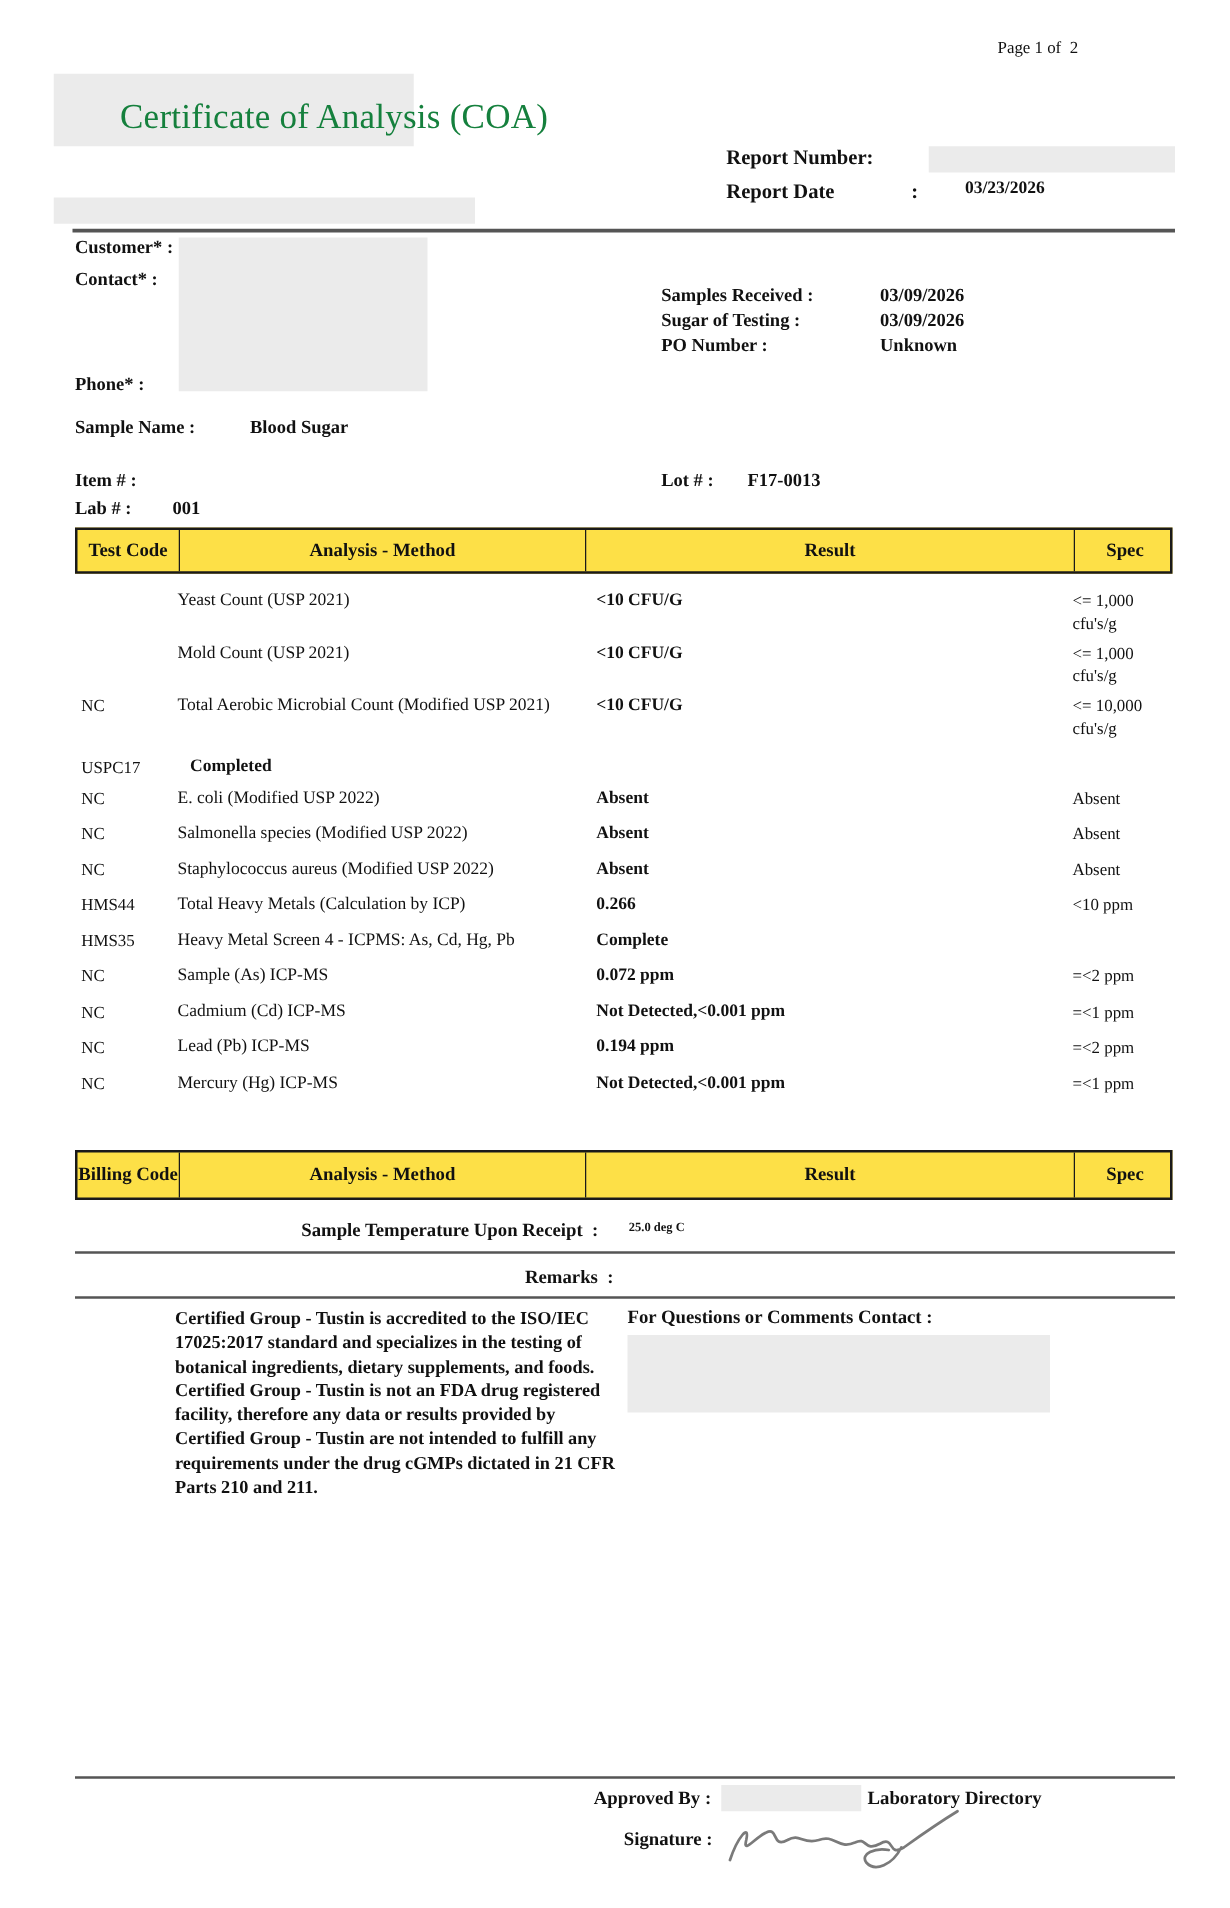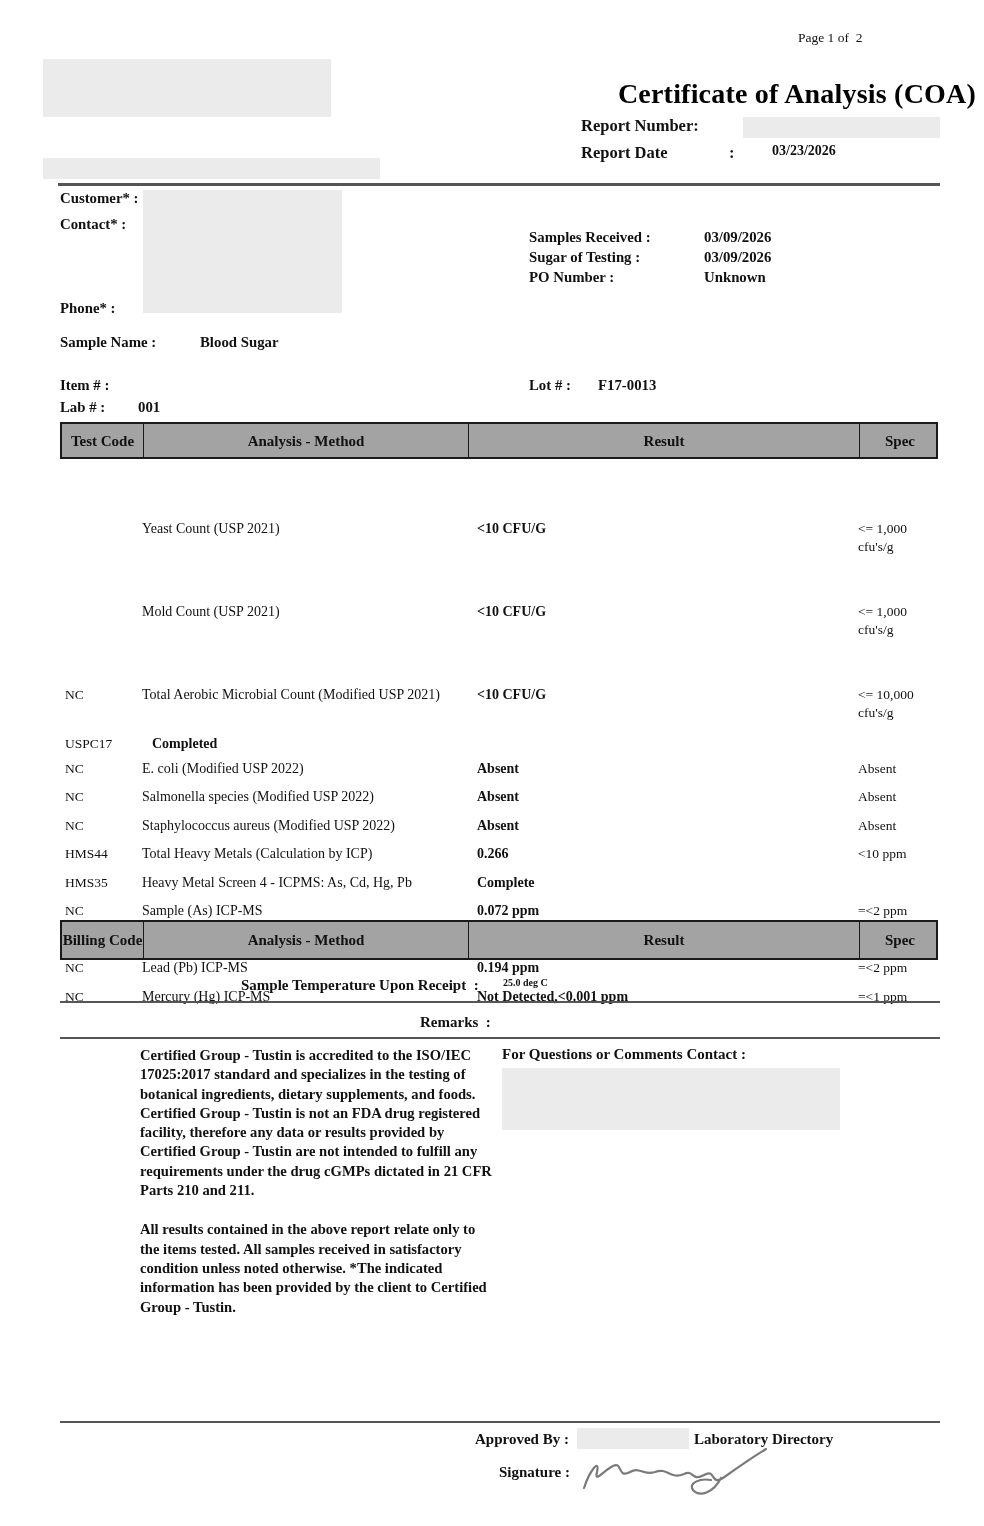--- a/index.html
+++ b/index.html
@@ -12,22 +12,22 @@
     overflow:hidden;
   }
   .abs{position:absolute;}
   .b{font-weight:bold;}
   .redact{background:#ebebeb;}
   .rule{background:#555555;height:3px;}
   .rule.thin{height:2px;}
 
   .page-label{top:30px;left:798px;font-size:13.5px;white-space:pre;}
   .logo-box{left:43px;top:59px;width:288px;height:58px;}
-  .doc-title{left:96px;top:78px;width:880px;text-align:right;
-             font-size:28px;font-weight:bold;color:#000000;letter-spacing:.2px;}
+  .doc-title{left:96px;top:78px;width:880px;text-align:left;
+             font-size:28px;font-weight:normal;color:#15803d;letter-spacing:.2px;}
   .rn-label{left:581px;top:116px;font-size:16.5px;}
   .rn-box{left:743px;top:117px;width:197px;height:21px;}
   .rd-label{left:581px;top:143px;font-size:16.5px;}
   .rd-colon{left:729px;top:143px;font-size:16.5px;}
   .rd-value{left:772px;top:143px;font-size:14px;}
   .rule1{left:58px;top:183px;width:882px;}
 
   .lbl{font-size:14.8px;font-weight:bold;}
   .cust-label{left:60px;top:190px;}
   .cont-label{left:60px;top:216px;}
@@ -36,32 +36,32 @@
   .st-label{left:529px;top:249px;}  .st-value{left:704px;top:249px;}
   .po-label{left:529px;top:269px;}  .po-value{left:704px;top:269px;}
   .ph-label{left:60px;top:300px;}
   .sn-label{left:60px;top:334px;}   .sn-value{left:200px;top:334px;}
   .item-label{left:60px;top:377px;text-align:right;}
   .lot-label{left:529px;top:377px;} .lot-value{left:598px;top:377px;}
   .lab-label{left:60px;top:399px;}  .lab-value{left:138px;top:399px;}
 
   .tbl-head{left:60px;top:422px;width:878px;display:grid;
             grid-template-columns:82px 325px 391px 80px;
-            background:#a3a3a3;border:2px solid #1a1a1a;box-sizing:border-box;}
+            background:#fde047;border:2px solid #1a1a1a;box-sizing:border-box;}
   .tbl-head.billing{top:920px;height:40px;}
   .tbl-head.results{height:37px;}
   .th-cell{display:flex;align-items:center;justify-content:center;
            font-size:15px;font-weight:bold;border-right:1.5px solid #1a1a1a;
            text-align:center;line-height:16px;padding:2px 0;}
   .th-cell:last-child{border-right:none;}
 
   .rows{left:60px;top:464px;width:878px;padding-top:8px;}
   .t-row{display:grid;grid-template-columns:82px 325px 391px 80px;
          margin-bottom:11px;line-height:17.5px;font-size:14px;}
-  .t-row:nth-child(1),.t-row:nth-child(2),.t-row:nth-child(3){margin-bottom:7px;margin-top:48px;}
+  .t-row:nth-child(1),.t-row:nth-child(2),.t-row:nth-child(3){margin-bottom:7px;}
   .t-row:nth-child(4){margin-top:14px;margin-bottom:7px;}
   .t-row:nth-child(10){margin-top:8px;}
   .td-code{padding-left:5px;font-size:13.5px;}
   .td-method{padding-right:6px;}
   .td-result{font-weight:bold;padding-left:10px;}
   .td-spec{font-size:13.5px;}
 
   .temp-label{left:241px;top:977px;font-size:15px;}
   .temp-value{left:503px;top:977px;font-size:10px;}
   .rule2{left:60px;top:1001px;width:880px;}
@@ -231,21 +231,20 @@
 
   <div class="abs b temp-label" style="white-space:pre;">Sample Temperature Upon Receipt  :</div>
   <div class="abs b temp-value">25.0 deg C</div>
 
   <div class="abs rule thin rule2"></div>
   <div class="abs b remarks-label" style="white-space:pre;">Remarks  :</div>
   <div class="abs rule thin rule3"></div>
 
   <div class="abs notes-col">
     <p>Certified Group - Tustin is accredited to the ISO/IEC 17025:2017 standard and specializes in the testing of botanical ingredients, dietary supplements, and foods. Certified Group - Tustin is not an FDA drug registered facility, therefore any data or results provided by Certified Group - Tustin are not intended to fulfill any requirements under the drug cGMPs dictated in 21 CFR Parts 210 and 211.</p>
-    <p>All results contained in the above report relate only to the items tested. All samples received in satisfactory condition unless noted otherwise. *The indicated information has been provided by the client to Certified Group - Tustin.</p>
   </div>
 
   <div class="abs b contact-label">For Questions or Comments Contact :</div>
   <div class="abs contact-box redact"></div>
 
   <div class="abs rule thin rule4"></div>
 
   <div class="abs b appr-label">Approved By :</div>
   <div class="abs appr-box redact"></div>
   <div class="abs b appr-title">Laboratory Directory</div>

